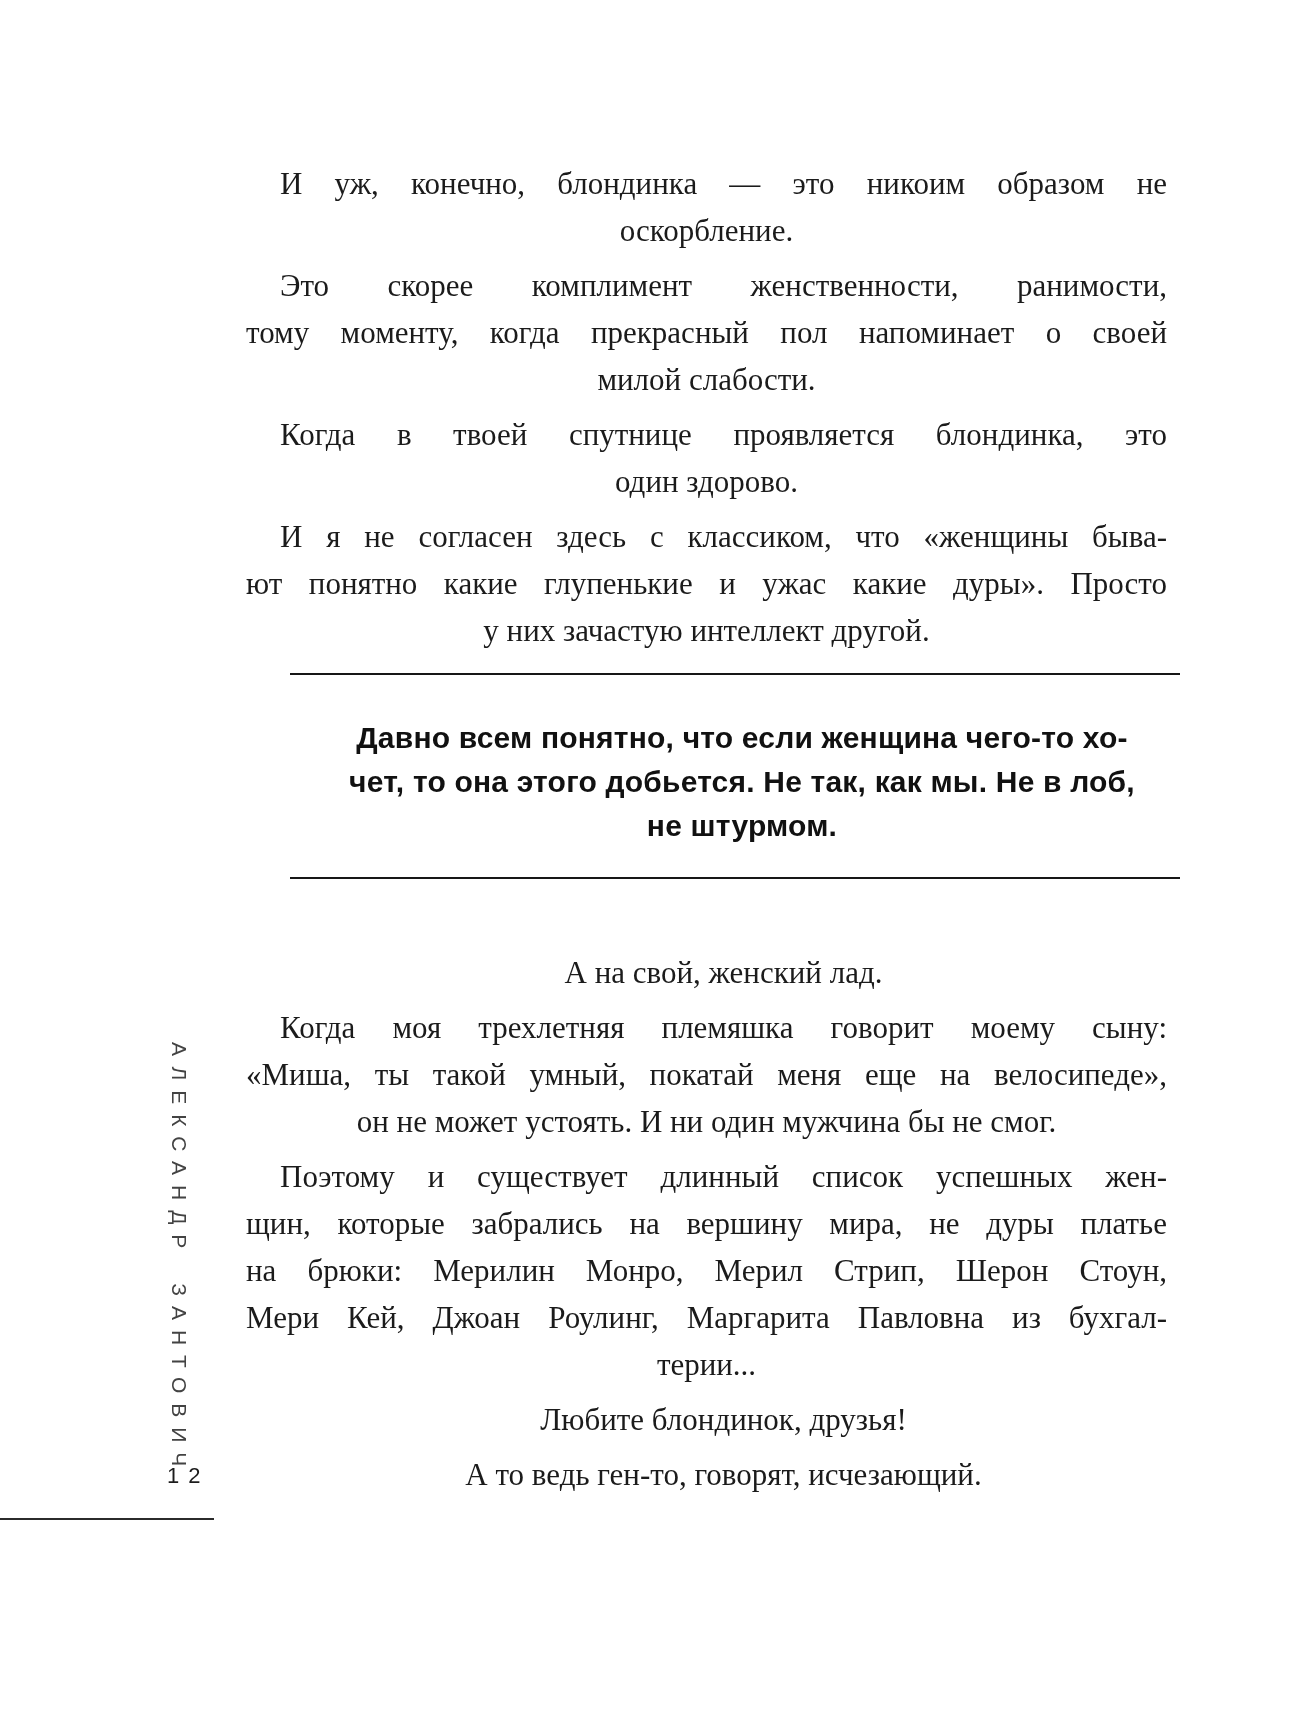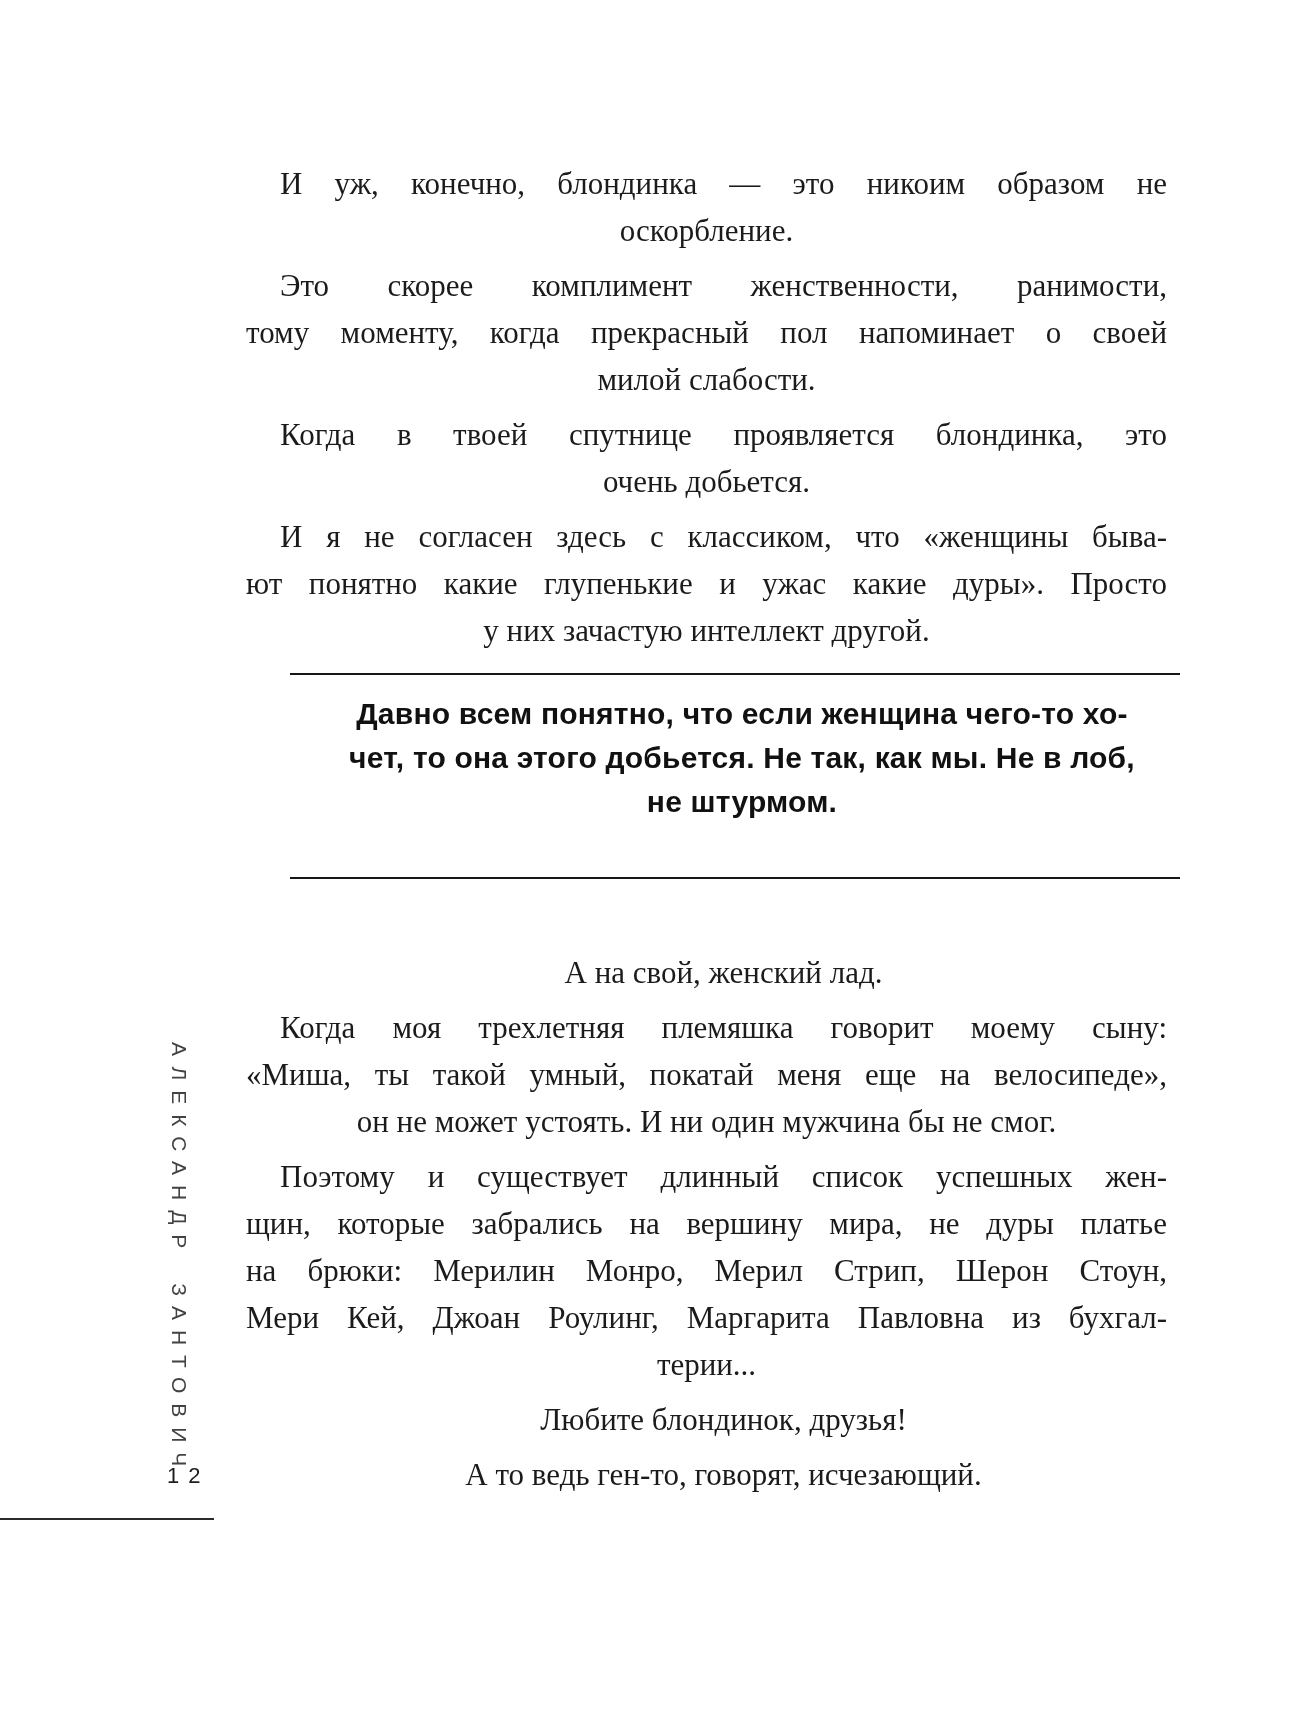--- a/index.html
+++ b/index.html
@@ -42,21 +42,21 @@
     width: 890px;
     height: 2px;
     background: #161616;
   }
   #rule-top { top: 673px; }
   #rule-bottom { top: 877px; }
 
   #pull-quote {
     position: absolute;
     left: 306px;
-    top: 692px;
+    top: 716px;
     width: 872px;
     font-family: "Liberation Sans", sans-serif;
     font-weight: bold;
     font-size: 30px;
     color: #111111;
     letter-spacing: 0.2px;
   }
   #pull-quote .line {
     height: 44px;
     line-height: 44px;
@@ -108,21 +108,21 @@
         <div class="line fill indent">И уж, конечно, блондинка — это никоим образом не</div>
         <div class="line">оскорбление.</div>
       </div>
       <div class="para">
         <div class="line fill indent">Это скорее комплимент женственности, ранимости,</div>
         <div class="line fill">тому моменту, когда прекрасный пол напоминает о своей</div>
         <div class="line">милой слабости.</div>
       </div>
       <div class="para">
         <div class="line fill indent">Когда в твоей спутнице проявляется блондинка, это</div>
-        <div class="line">очень добьется.</div>
+        <div class="line">один здорово.</div>
       </div>
       <div class="para">
         <div class="line fill indent">И я не согласен здесь с классиком, что «женщины быва-</div>
         <div class="line fill">ют понятно какие глупенькие и ужас какие дуры». Просто</div>
         <div class="line">у них зачастую интеллект другой.</div>
       </div>
     </div>
 
   <div id="rule-top" class="rule"></div>
 

